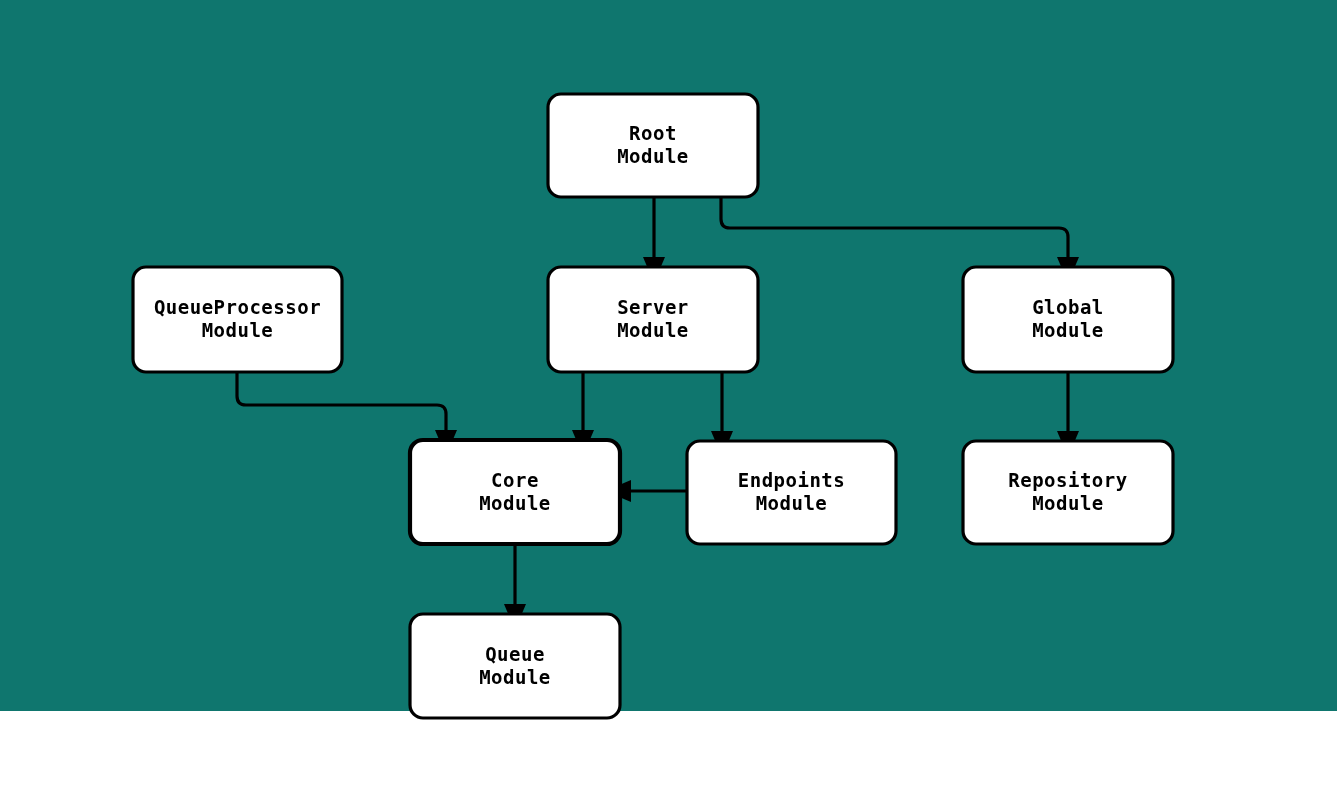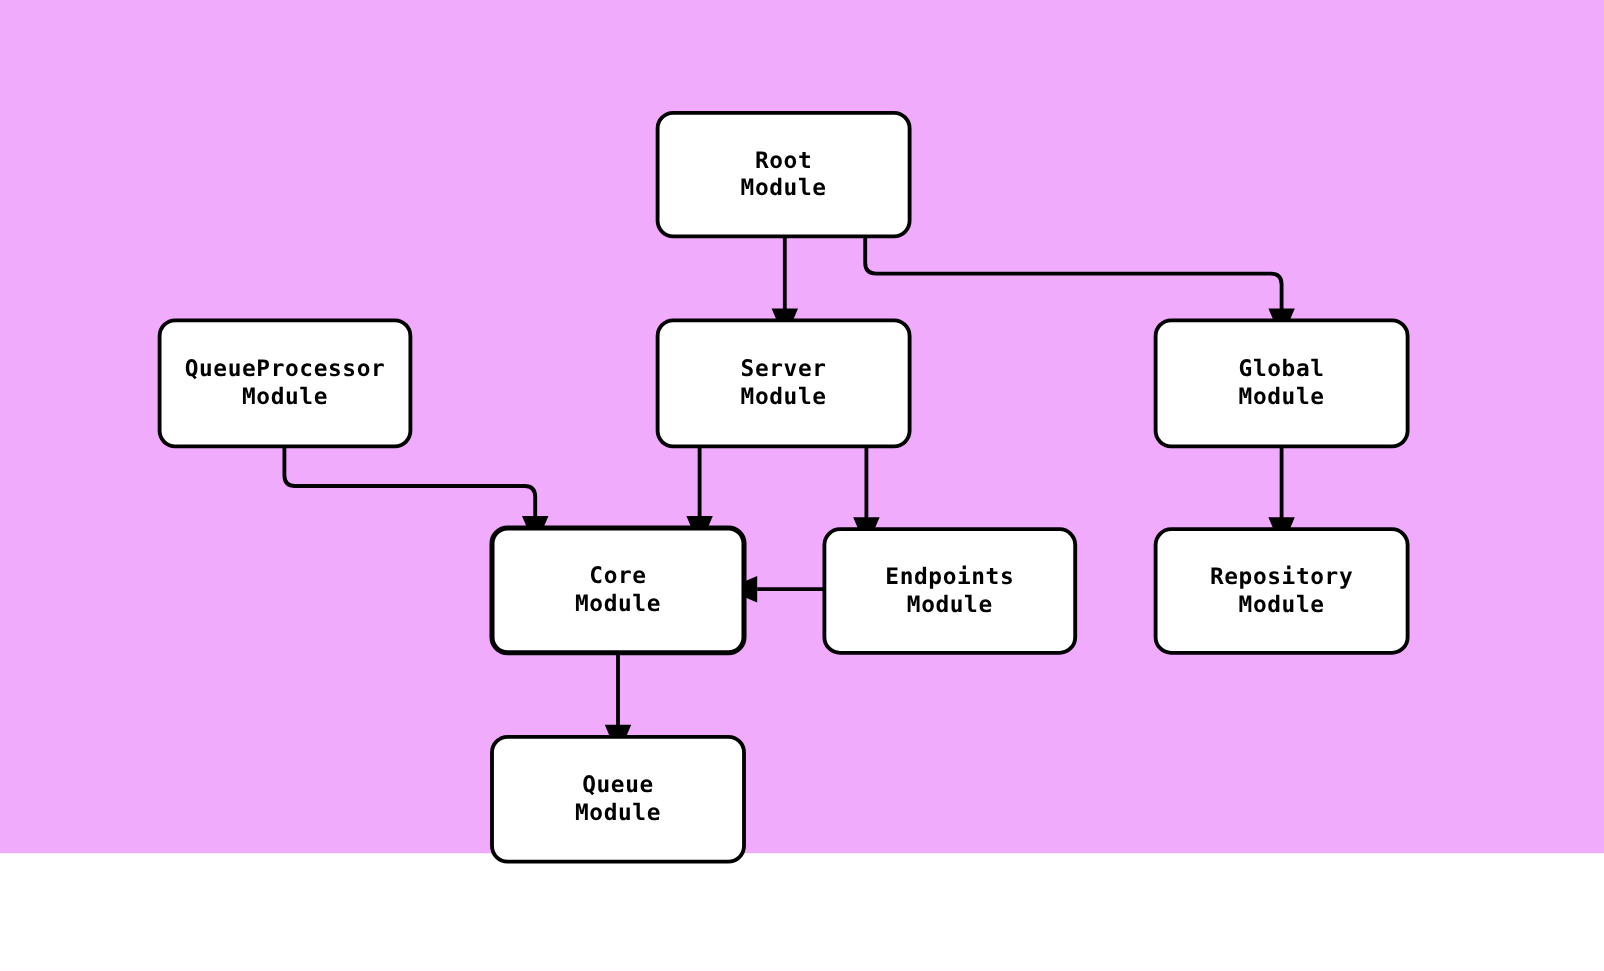--- a/index.html
+++ b/index.html
@@ -11,21 +11,21 @@
   body {
     width: 1337px;
     height: 809px;
     font-family: "DejaVu Sans Mono", "Liberation Mono", monospace;
     overflow: hidden;
   }
   #diagram-root {
     position: relative;
     width: 1337px;
     height: 711px;
-    background: #f0abfc;
+    background: #0f766e;
   }
   svg.diagram {
     display: block;
     width: 1337px;
     height: 809px;
   }
   .node-rect {
     fill: #ffffff;
     stroke: #000000;
     stroke-width: 3.2;

